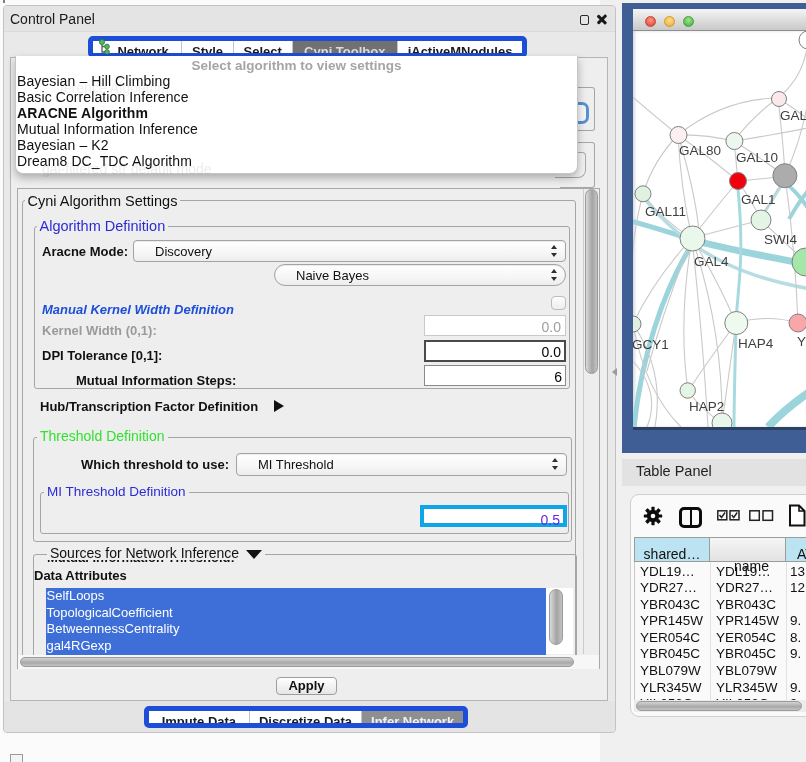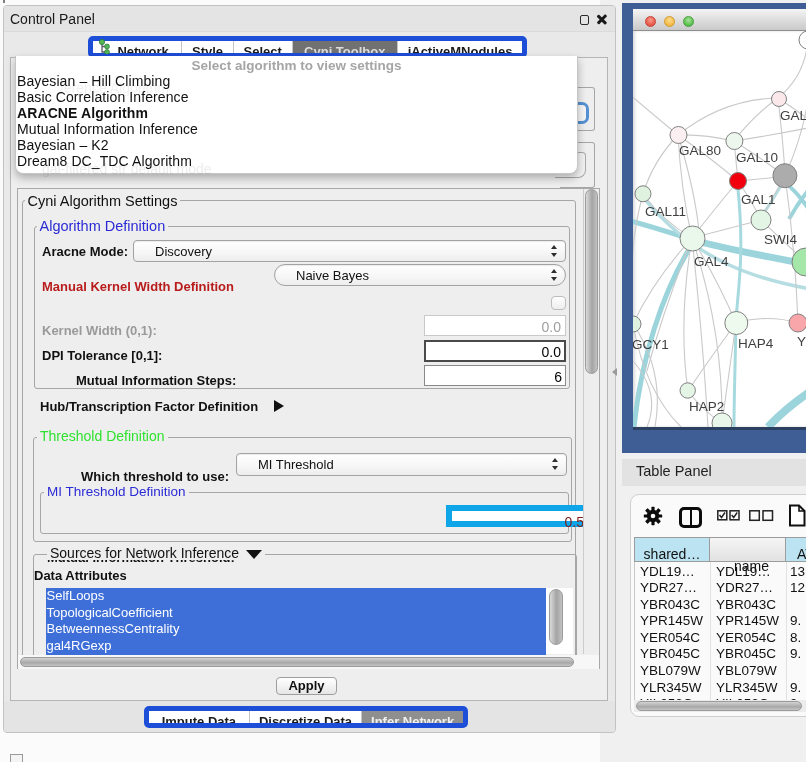--- a/index.html
+++ b/index.html
@@ -67,49 +67,49 @@
   <i class="arr-up" style="right:8px;top:4px;"></i>
       <i class="arr-dn" style="right:8px;top:12px;"></i>
     </div>
 
 <div class="combo" style="left:274px;top:264px;width:292px;height:22px;border-radius:11px;">
       <span class="ct">Naive Bayes</span>
   <i class="arr-up" style="right:8px;top:4px;"></i>
       <i class="arr-dn" style="right:8px;top:12px;"></i>
     </div>
 
-<div class="abs b" style="left:42px;top:279px;color:#b91c1c;">Manual Kernel Width Definition</div>
+<div class="abs b" style="left:42px;top:302px;color:#1d4ed8;font-style:italic;">Manual Kernel Width Definition</div>
 <div class="abs" style="left:551px;top:296px;width:15px;height:14px;border:1px solid #BDBDBD;border-radius:4px;background:linear-gradient(#FDFDFD,#EEEEEE);"></div>
 
 <div class="abs b" style="left:42px;top:322.5px;color:#9A9A9A;">Kernel Width (0,1):</div>
 <div class="field" style="left:424px;top:315px;width:142px;height:21px;border:1px solid #C9C9C9;color:#9E9E9E;padding:2.5px 4px 0 0;">0.0</div>
 
 <div class="abs b" style="left:42px;top:347.5px;">DPI Tolerance [0,1]:</div>
 <div class="field" style="left:424px;top:340px;width:142px;height:22px;border:2px solid #4A4A4A;color:#000;padding:2px 3px 0 0;">0.0</div>
 
 <div class="abs b" style="left:42px;top:372.5px;margin-left:34px;">Mutual Information Steps:</div>
 <div class="field" style="left:424px;top:365px;width:142px;height:21px;border:1px solid #8A8A8A;color:#000;padding:2.5px 3px 0 0;">6</div>
 
 <div class="abs b" style="left:40px;top:399px;">Hub/Transcription Factor Definition</div>
 <div class="abs" style="left:274px;top:400px;width:0;height:0;border-top:6px solid transparent;border-bottom:6px solid transparent;border-left:10px solid #111;"></div>
 
 <div class="group" style="left:33px;top:436.5px;width:539px;height:105.5px;"></div>
 <div class="gtitle" style="left:37px;top:428.5px;color:#30E230;font-size:14px;">Threshold Definition</div>
 
-<div class="abs b" style="left:81px;top:456.5px;margin-top:12px;">Which threshold to use:</div>
+<div class="abs b" style="left:81px;top:456.5px;">Which threshold to use:</div>
 <div class="combo" style="left:236px;top:453px;width:331px;height:23px;">
       <span class="ct">MI Threshold</span>
   <i class="arr-up" style="right:8px;top:4px;"></i>
       <i class="arr-dn" style="right:8px;top:12px;"></i>
     </div>
 
 <div class="group" style="left:40px;top:492px;width:529px;height:42px;"></div>
 <div class="gtitle" style="left:44px;top:484.5px;color:#2B2BD6;font-size:13.5px;">MI Threshold Definition</div>
 <div class="abs b" style="left:47px;top:502px;margin-top:48px;">Mutual Information Threshold:</div>
-<div class="field" style="left:420px;top:505px;width:147px;height:22px;border:6px solid #0ea5e9;color:#7f1d1d;padding:2.5px 3px 0 0;margin-left:26px;">0.5</div>
+<div class="field" style="left:420px;top:505px;width:147px;height:22px;border:4px solid #0ea5e9;color:#6d28d9;padding:2.5px 3px 0 0;">0.5</div>
 
 <div class="group" style="left:33px;top:554px;width:544px;height:112px;border-radius:3px;"></div>
 <div class="gtitle" style="left:47px;top:546px;">Sources for Network Inference<span style="display:inline-block;width:0;height:0;border-left:8px solid transparent;border-right:8px solid transparent;border-top:9px solid #111;margin-left:7px;vertical-align:-1px;"></span></div>
 <div class="abs b" style="left:34px;top:567.5px;">Data Attributes</div>
 
 <div class="abs" style="left:546px;top:588px;width:27px;height:66px;background:#fff;"></div>
 <div class="abs" style="left:45.5px;top:588px;width:500px;height:66.5px;background:#3E6FD8;"></div>
 <div class="abs" style="left:46.5px;top:588px;width:400px;color:#fff;font-size:13px;line-height:16.6px;">SelfLoops<br>TopologicalCoefficient<br>BetweennessCentrality<br>gal4RGexp</div>
 <div class="thumbv" style="left:548.5px;top:588.5px;width:14px;height:56px;"></div>
 

